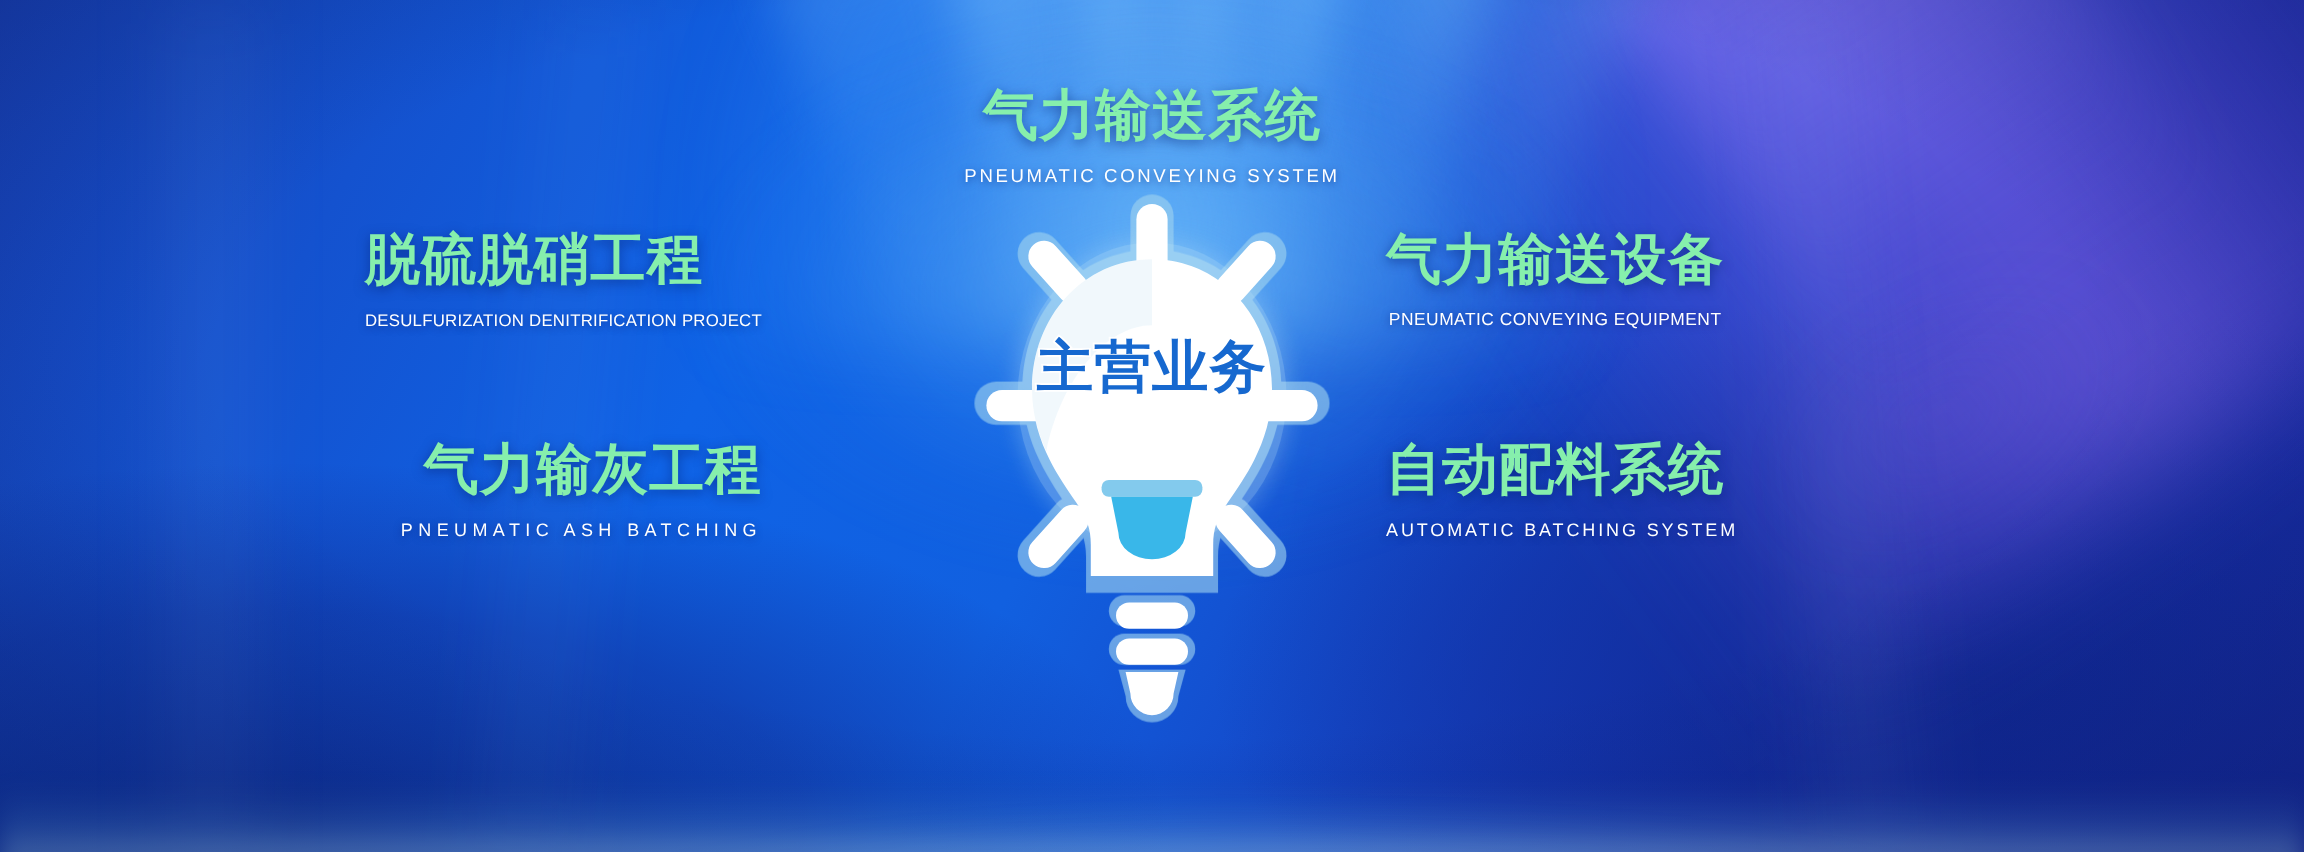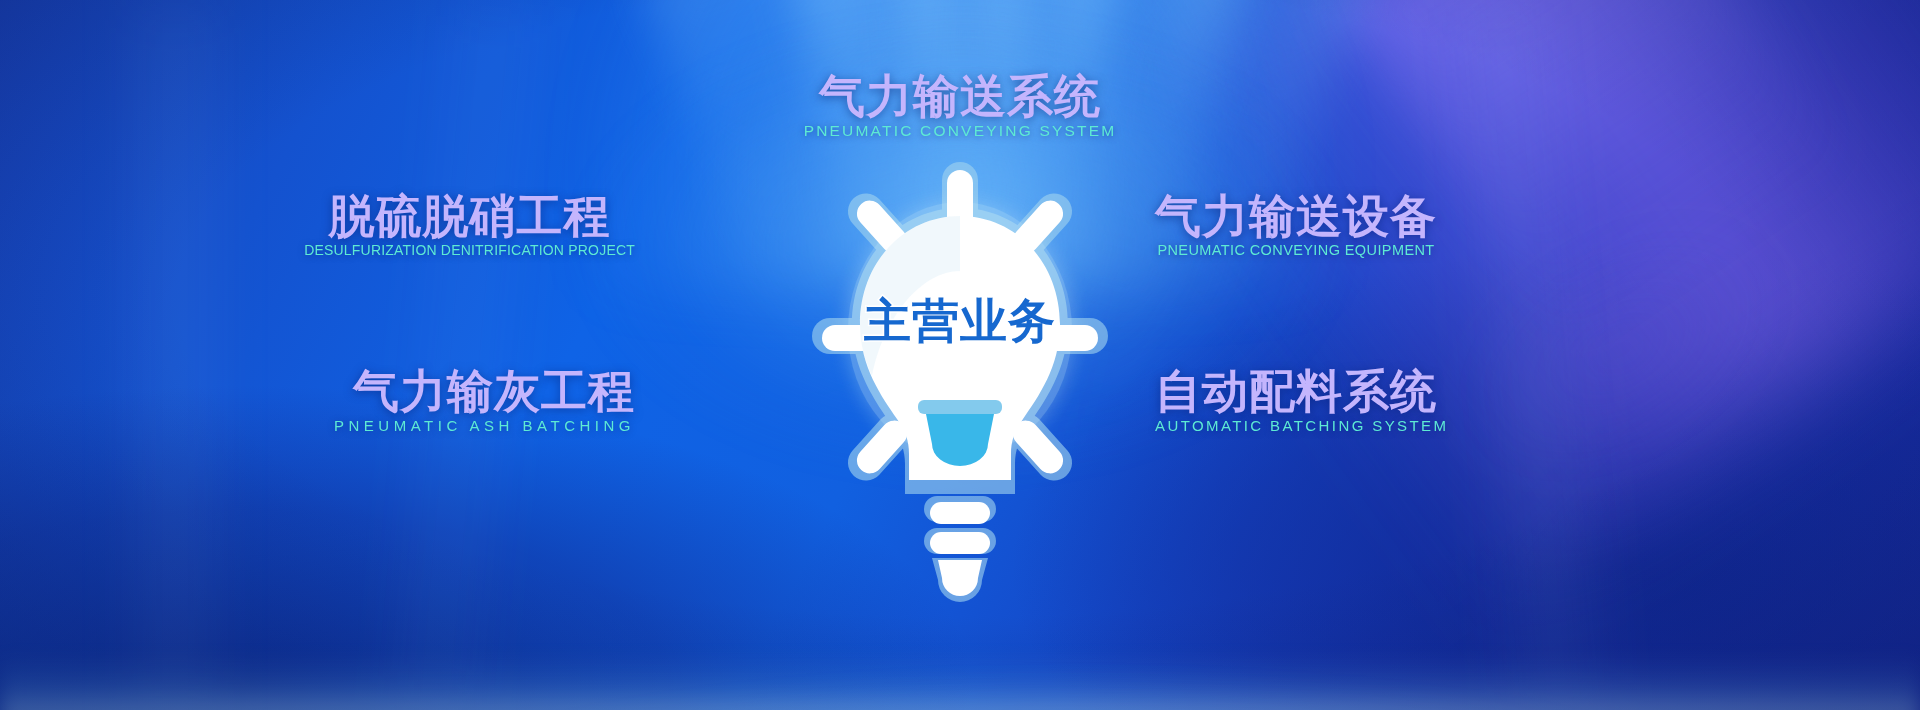--- a/index.html
+++ b/index.html
@@ -153,47 +153,47 @@
   .bulb-text{
     position:absolute;left:50%;top:276px;width:360px;margin-left:-180px;
     text-align:center;z-index:6;pointer-events:none;
   }
   .brand{
     font-size:47px;line-height:1;letter-spacing:4px;
     color:#1b74d8;font-weight:400;
     text-shadow:0 0 6px rgba(255,255,255,.9),0 0 2px rgba(255,255,255,.9);
   }
   .slogan{
-    margin-top:21px;
+    margin-top:6px;
     font-size:47px;line-height:1;letter-spacing:1px;
     color:#1668cf;font-weight:bold;
     -webkit-text-stroke:3px #ffffff;
     paint-order:stroke fill;
     text-shadow:0 0 3px rgba(255,255,255,.95);
   }
 
   
   .label{position:absolute;z-index:7;}
   .label .cn{
-    color:#c4b5fd;font-weight:bold;
+    color:#86efac;font-weight:bold;
     font-size:46px;line-height:1.05;letter-spacing:1px;
     text-shadow:0 2px 10px rgba(5,30,110,.55);
     white-space:nowrap;
   }
   .label .en{
-    color:#5eead4;font-weight:400;
+    color:#ffffff;font-weight:400;
     font-size:15.5px;line-height:1.2;
-    margin-top:2px;
+    margin-top:19px;
     white-space:nowrap;
     text-shadow:0 1px 6px rgba(5,30,110,.5);
   }
   .lbl-top{left:0;right:0;top:72px;text-align:center;}
   .lbl-top .en{letter-spacing:2.2px;}
 
-  .lbl-tl{right:1285px;top:192px;text-align:center;}
+  .lbl-tl{right:1285px;top:192px;text-align:left;}
   .lbl-tl .en{letter-spacing:.2px;font-size:14px;}
 
   .lbl-tr{left:1155px;top:192px;text-align:left;}
   .lbl-tr .en{letter-spacing:.4px;font-size:14.5px;text-align:center;}
 
   .lbl-bl{right:1285px;top:367px;text-align:right;}
   .lbl-bl .en{letter-spacing:4.5px;font-size:15px;}
 
   .lbl-br{left:1155px;top:367px;text-align:left;}
   .lbl-br .en{letter-spacing:2.4px;font-size:15px;}

